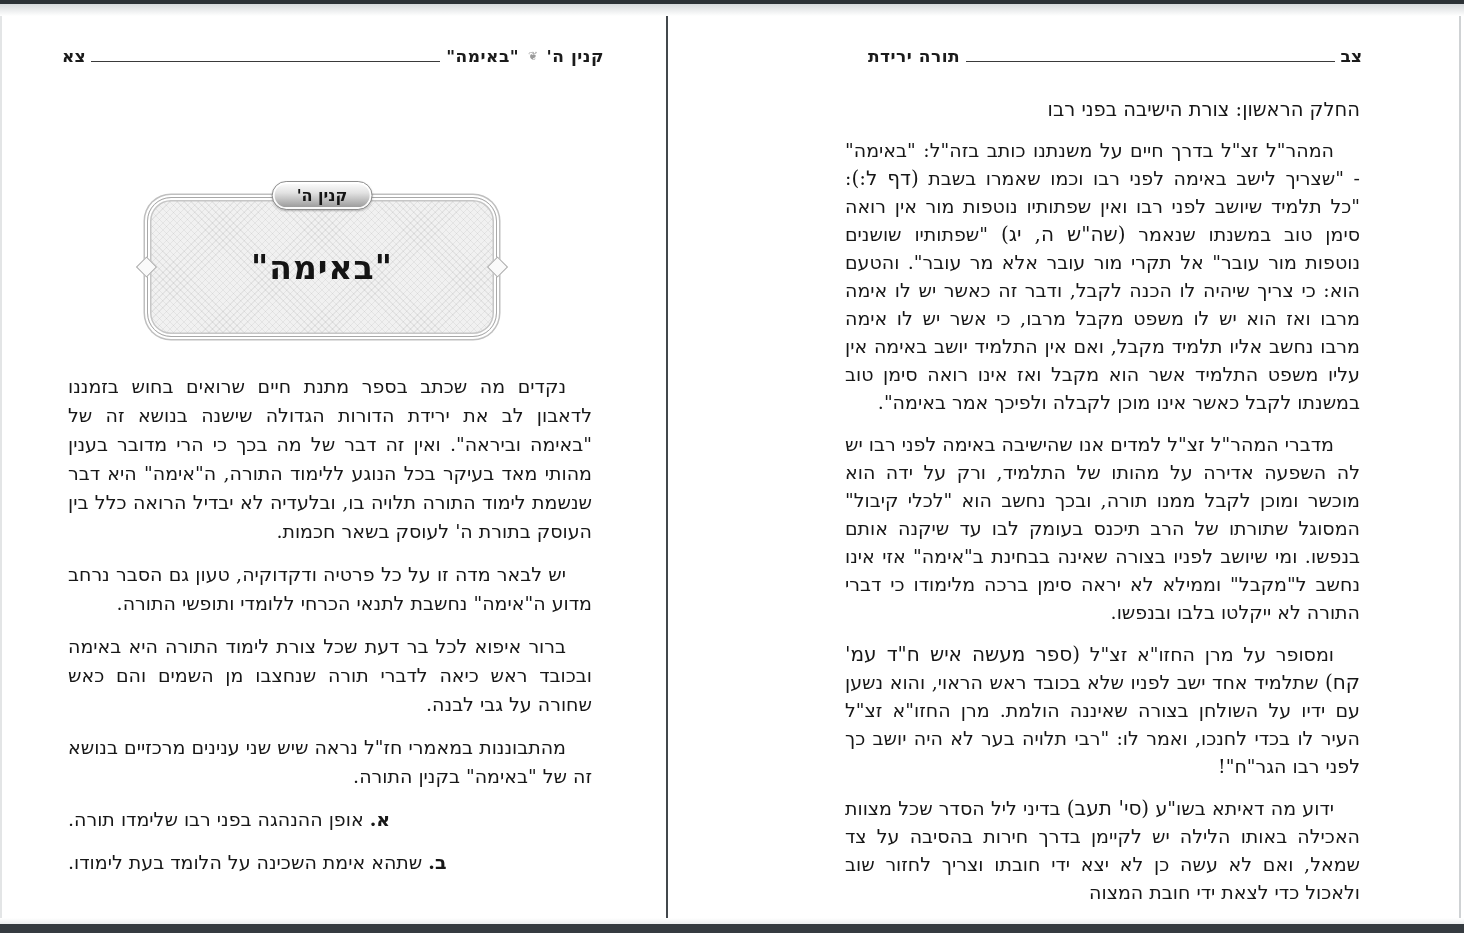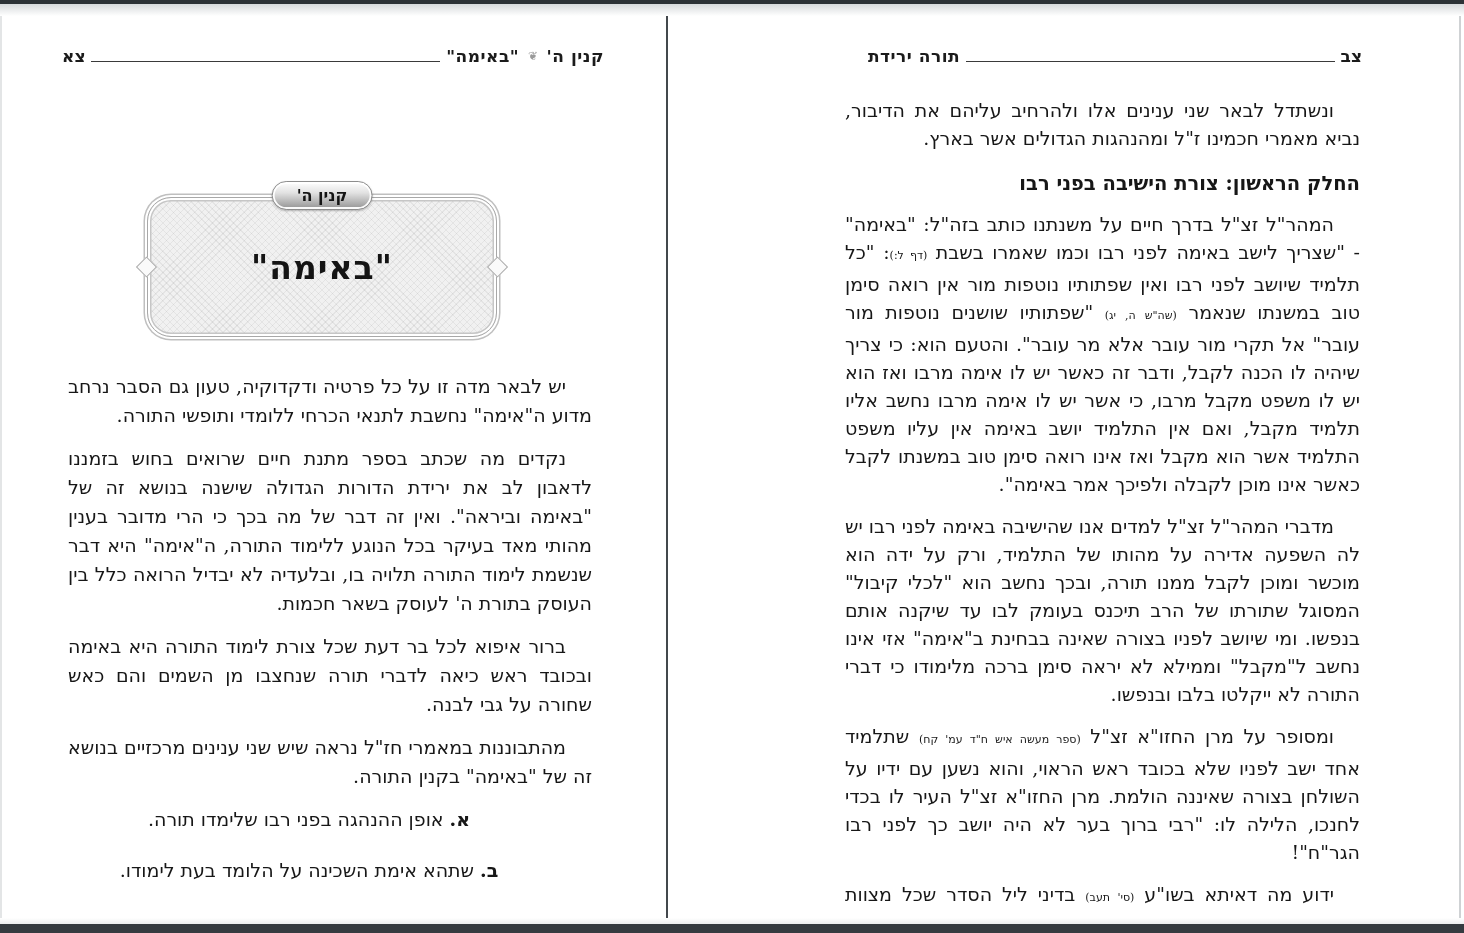--- a/index.html
+++ b/index.html
@@ -65,24 +65,24 @@
   .frame-title {
     margin-top:50px; text-align:center; direction:rtl;
     font-size:33px; font-weight:bold; letter-spacing:1px; color:#141414;
   }
 
   
   .body-block { position:absolute; direction:rtl; text-align:justify; color:#171717; }
   .page-left  .body-block { left:68px;  right:74px;  top:372px; font-size:19px; line-height:29px; }
   .page-right .body-block { left:177px; right:104px; top:96px;  font-size:19px; line-height:28px; }
   .para    { margin:0 0 14px 0; text-indent:26px; }
-  .heading { margin:18px 0 12px 0; text-indent:0; font-weight:bold; font-size:19.5px; }
+  .heading { margin:18px 0 12px 0; text-indent:0; font-weight:normal; font-size:19.5px; }
   .heading:first-child { margin-top:0; }
-  .bullet  { margin:0 0 22px 0; text-indent:0; padding-right:42px; text-align:center; }
-  .small   { font-size:11px; }
+  .bullet  { margin:0 0 14px 0; text-indent:0; padding-right:42px; text-align:left; }
+  .small   { font-size:20px; }
   .b       { font-weight:bold; }
 </style>
 </head>
 <body>
 
 <div class="screen">
 
   <div class="top-edge"></div>
   <div class="top-shade"></div>
 
@@ -94,44 +94,43 @@
     </div>
 
     <div class="chapter-frame">
       <span class="frame-diamond d-left"></span>
       <span class="frame-diamond d-right"></span>
       <div class="frame-tab" dir="rtl">קנין ה'</div>
       <div class="frame-title">"באימה"</div>
     </div>
 
     <div class="body-block">
+      <p class="para"><span>נקדים מה שכתב בספר מתנת חיים שרואים בחוש בזמננו לדאבון לב את ירידת הדורות הגדולה שישנה בנושא זה של "באימה וביראה". ואין זה דבר של מה בכך כי הרי מדובר בענין מהותי מאד בעיקר בכל הנוגע ללימוד התורה, ה"אימה" היא דבר שנשמת לימוד התורה תלויה בו, ובלעדיה לא יבדיל הרואה כלל בין העוסק בתורת ה' לעוסק בשאר חכמות.</span></p>
       <p class="para"><span>יש לבאר מדה זו על כל פרטיה ודקדוקיה, טעון גם הסבר נרחב מדוע ה"אימה" נחשבת לתנאי הכרחי ללומדי ותופשי התורה.</span></p>
-      <p class="para"><span>נקדים מה שכתב בספר מתנת חיים שרואים בחוש בזמננו לדאבון לב את ירידת הדורות הגדולה שישנה בנושא זה של "באימה וביראה". ואין זה דבר של מה בכך כי הרי מדובר בענין מהותי מאד בעיקר בכל הנוגע ללימוד התורה, ה"אימה" היא דבר שנשמת לימוד התורה תלויה בו, ובלעדיה לא יבדיל הרואה כלל בין העוסק בתורת ה' לעוסק בשאר חכמות.</span></p>
       <p class="para"><span>ברור איפוא לכל בר דעת שכל צורת לימוד התורה היא באימה ובכובד ראש כיאה לדברי תורה שנחצבו מן השמים והם כאש שחורה על גבי לבנה.</span></p>
       <p class="para"><span>מהתבוננות במאמרי חז"ל נראה שיש שני ענינים מרכזיים בנושא זה של "באימה" בקנין התורה.</span></p>
       <p class="bullet"><span class="b">א.</span><span> אופן ההנהגה בפני רבו שלימדו תורה.</span></p>
       <p class="bullet"><span class="b">ב.</span><span> שתהא אימת השכינה על הלומד בעת לימודו.</span></p>
     </div>
   </div>
 
   <div class="page-divider"></div>
 
   <div class="page page-right">
     <div class="running-header" dir="rtl">
       <span class="rh-page">צב</span>
       <span class="rh-rule"></span>
       <span class="rh-title">תורה ירידת</span>
     </div>
 
     <div class="body-block">
-      <p class="para"><span>ונשתדל לבאר שני ענינים אלו ולהרחיב עליהם את הדיבור, נביא מאמרי חכמינו ז"ל ומהנהגות הגדולים אשר בארץ.</span></p>
       <p class="heading"><span>החלק הראשון: צורת הישיבה בפני רבו</span></p>
       <p class="para"><span>המהר"ל זצ"ל בדרך חיים על משנתנו כותב בזה"ל: "באימה" - "שצריך לישב באימה לפני רבו וכמו שאמרו בשבת </span><span class="small">(דף ל:)</span><span>: "כל תלמיד שיושב לפני רבו ואין שפתותיו נוטפות מור אין רואה סימן טוב במשנתו שנאמר </span><span class="small">(שה"ש ה, יג)</span><span> "שפתותיו שושנים נוטפות מור עובר" אל תקרי מור עובר אלא מר עובר". והטעם הוא: כי צריך שיהיה לו הכנה לקבל, ודבר זה כאשר יש לו אימה מרבו ואז הוא יש לו משפט מקבל מרבו, כי אשר יש לו אימה מרבו נחשב אליו תלמיד מקבל, ואם אין התלמיד יושב באימה אין עליו משפט התלמיד אשר הוא מקבל ואז אינו רואה סימן טוב במשנתו לקבל כאשר אינו מוכן לקבלה ולפיכך אמר באימה".</span></p>
       <p class="para"><span>מדברי המהר"ל זצ"ל למדים אנו שהישיבה באימה לפני רבו יש לה השפעה אדירה על מהותו של התלמיד, ורק על ידה הוא מוכשר ומוכן לקבל ממנו תורה, ובכך נחשב הוא "לכלי קיבול" המסוגל שתורתו של הרב תיכנס בעומק לבו עד שיקנה אותם בנפשו. ומי שיושב לפניו בצורה שאינה בבחינת ב"אימה" אזי אינו נחשב ל"מקבל" וממילא לא יראה סימן ברכה מלימודו כי דברי התורה לא ייקלטו בלבו ובנפשו.</span></p>
-      <p class="para"><span>ומסופר על מרן החזו"א זצ"ל </span><span class="small">(ספר מעשה איש ח"ד עמ' קח)</span><span> שתלמיד אחד ישב לפניו שלא בכובד ראש הראוי, והוא נשען עם ידיו על השולחן בצורה שאיננה הולמת. מרן החזו"א זצ"ל העיר לו בכדי לחנכו, הלילה לו: "רבי ברוך בער לא היה יושב כך לפני רבו הגר"ח"!</span></p>
+      <p class="para"><span>ומסופר על מרן החזו"א זצ"ל </span><span class="small">(ספר מעשה איש ח"ד עמ' קח)</span><span> שתלמיד אחד ישב לפניו שלא בכובד ראש הראוי, והוא נשען עם ידיו על השולחן בצורה שאיננה הולמת. מרן החזו"א זצ"ל העיר לו בכדי לחנכו, ואמר לו: "רבי תלויה בער לא היה יושב כך לפני רבו הגר"ח"!</span></p>
       <p class="para"><span>ידוע מה דאיתא בשו"ע </span><span class="small">(סי' תעב)</span><span> בדיני ליל הסדר שכל מצוות האכילה באותו הלילה יש לקיימן בדרך חירות בהסיבה על צד שמאל, ואם לא עשה כן לא יצא ידי חובתו וצריך לחזור שוב ולאכול כדי לצאת ידי חובת המצוה</span></p>
     </div>
   </div>
 
   <div class="left-edge"></div>
   <div class="right-edge"></div>
   <div class="bottom-shade"></div>
   <div class="bottom-edge"></div>
 </div>
 

